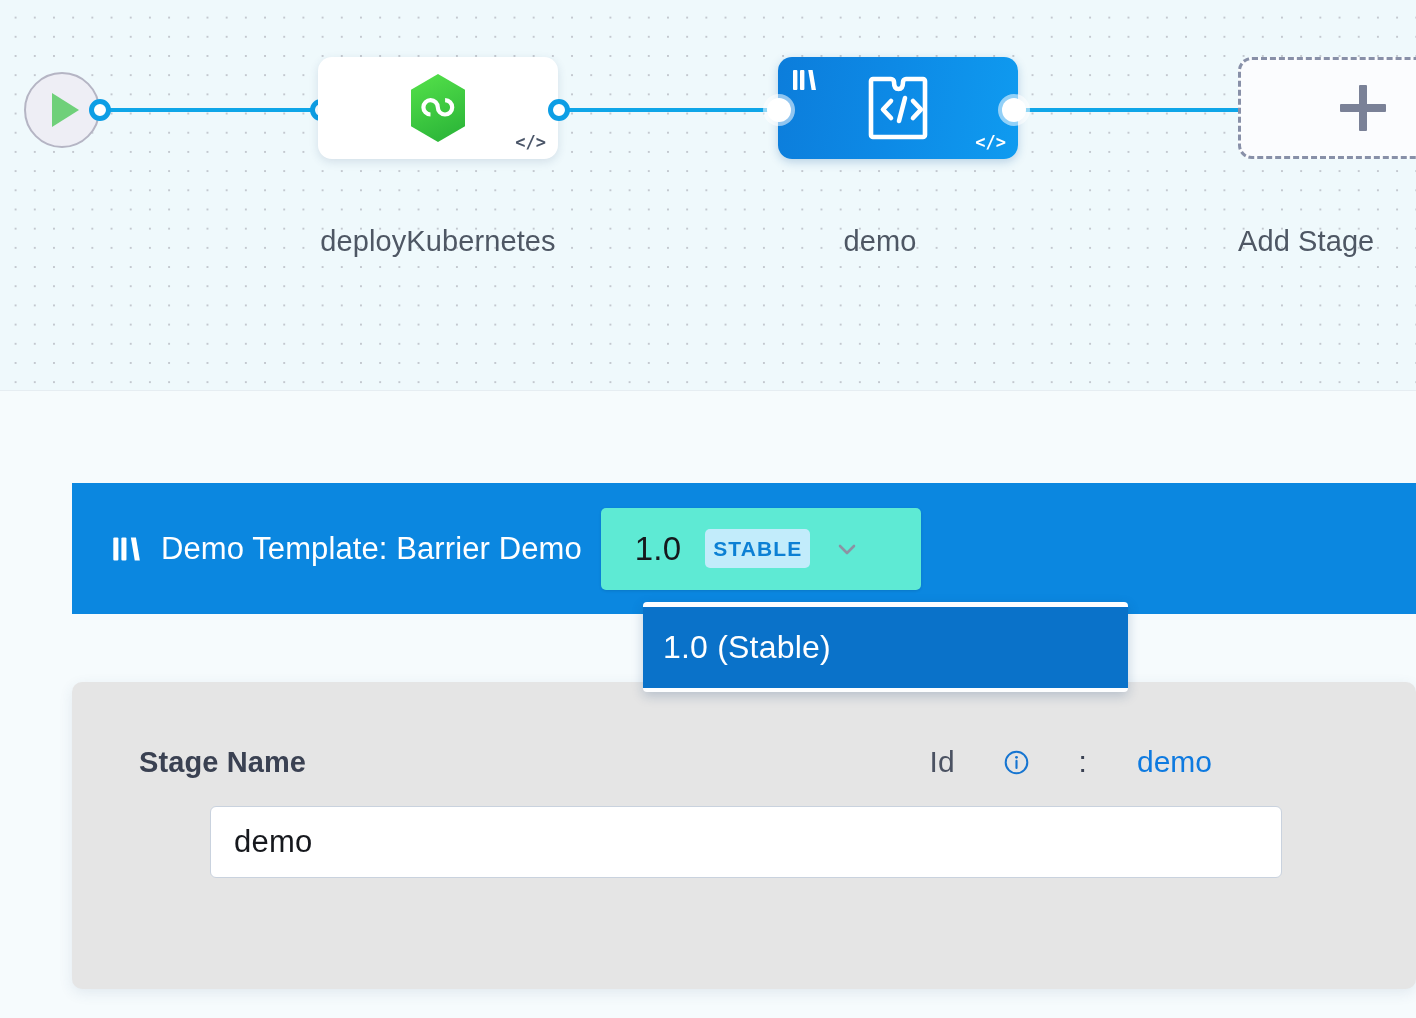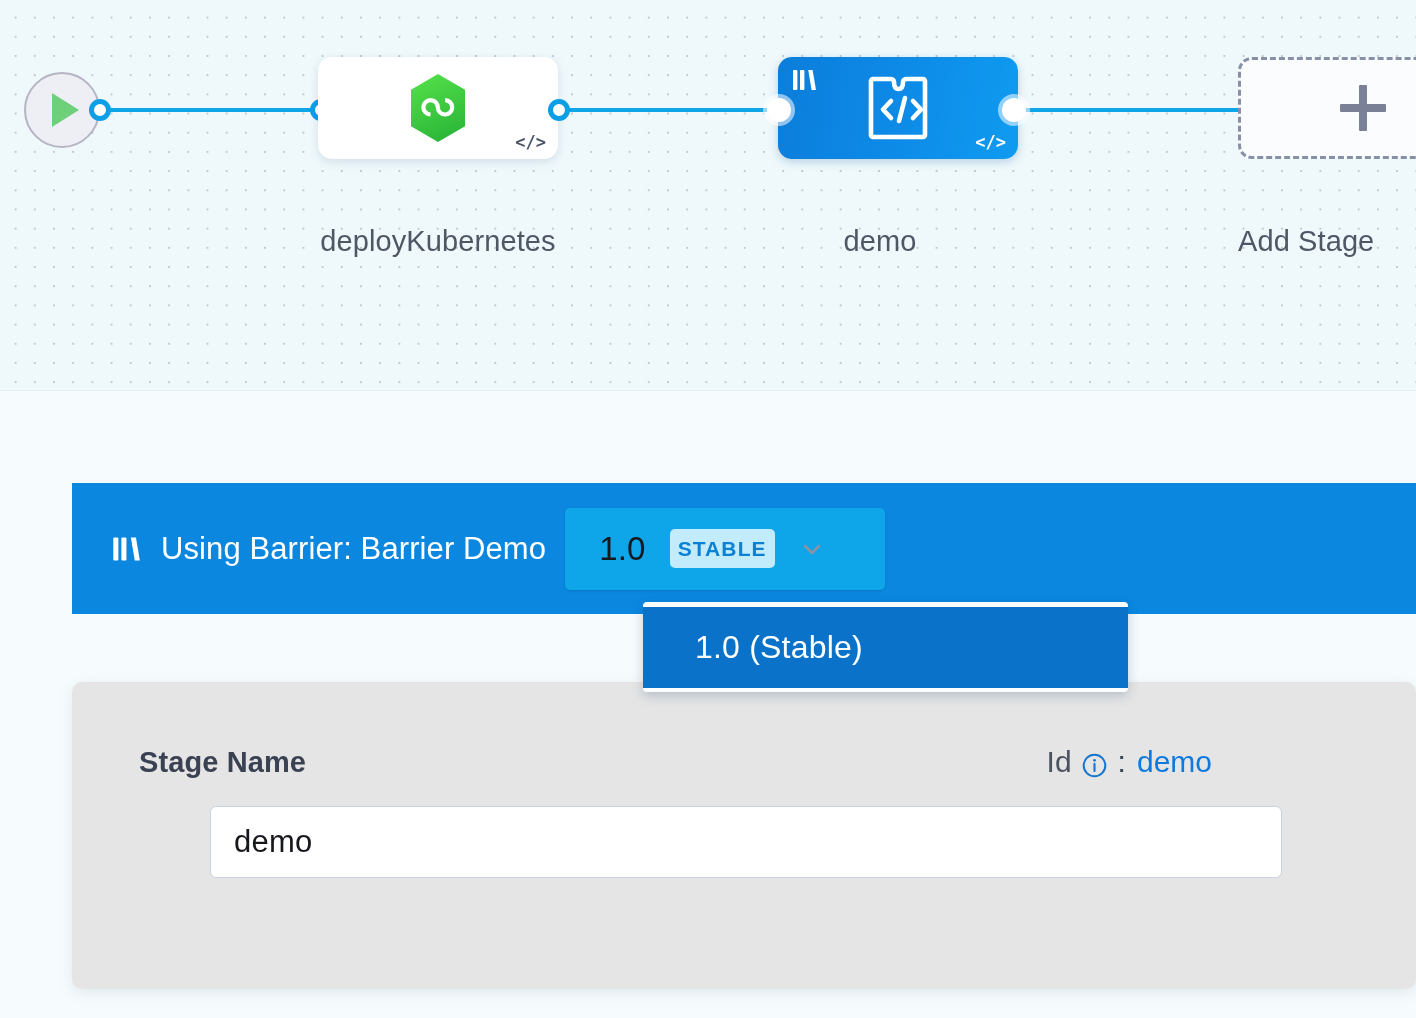--- a/index.html
+++ b/index.html
@@ -214,21 +214,21 @@
     font-size: 31px;
     letter-spacing: 0.1px;
     white-space: nowrap;
   }
 
   
   .ver-select {
     margin-left: 19px;
     width: 320px;
     height: 82px;
-    background: #0ea5e9;
+    background: #5eead4;
     border-radius: 5px;
     display: flex;
     align-items: center;
     box-shadow: 0 1px 3px rgba(0,0,0,0.12);
   }
   .ver-value {
     margin-left: 34px;
     font-size: 33px;
     color: #16181d;
     letter-spacing: 0.2px;
@@ -263,21 +263,21 @@
     box-shadow: 0 4px 12px rgba(20,60,110,0.22);
     z-index: 30;
   }
   .ver-menu-item {
     height: 81px;
     display: flex;
     align-items: center;
     background: #0a72c9;
     color: #ffffff;
     font-size: 32px;
-    padding-left: 52px;
+    padding-left: 20px;
     box-sizing: border-box;
     letter-spacing: 0.2px;
   }
 
   
   .form-card {
     position: absolute;
     left: 72px;
     top: 291px;
     width: 1344px;
@@ -296,23 +296,24 @@
     justify-content: space-between;
   }
   .field-label {
     font-size: 29px;
     font-weight: 700;
     color: #3a4152;
     letter-spacing: 0.1px;
   }
   .id-row {
     display: flex;
-    align-items: flex-end;
+    align-items: center;
     font-size: 30px;
     color: #4b5262;
+    gap: 39px;
   }
   .info-icon {
     width: 27px;
     height: 27px;
     margin: 0 5px 0 9px;
     flex: none;
   }
   .id-colon { color: #3a4152; margin-left: 5px; }
   .id-value { color: #0e7ae0; margin-left: 11px; }
 
@@ -405,21 +406,21 @@
   <div class="lower">
 
     <div class="tmpl-banner">
       <div class="tmpl-banner-icon">
         <svg width="30" height="30" viewBox="0 0 26 26">
           <rect x="2" y="3" width="4.4" height="20" rx="1" fill="#ffffff"></rect>
           <rect x="9" y="3" width="4.4" height="20" rx="1" fill="#ffffff"></rect>
           <path d="M17.2 3 L21.6 3 L25 23 L20.6 23 Z" fill="#ffffff"></path>
         </svg>
       </div>
-      <span class="tmpl-banner-text">Using Barrier: Barrier Demo</span>
+      <span class="tmpl-banner-text">Demo Template: Barrier Demo</span>
 
       <div class="ver-select">
         <span class="ver-value">1.0</span>
         <span class="ver-badge">STABLE</span>
         <span class="ver-chevron">
           <svg width="26" height="26" viewBox="0 0 26 26">
             <path d="M6 10 L13 17 L20 10" fill="none" stroke="#8b93a3" stroke-width="2.6" stroke-linecap="round" stroke-linejoin="round"></path>
           </svg>
         </span>
       </div>

